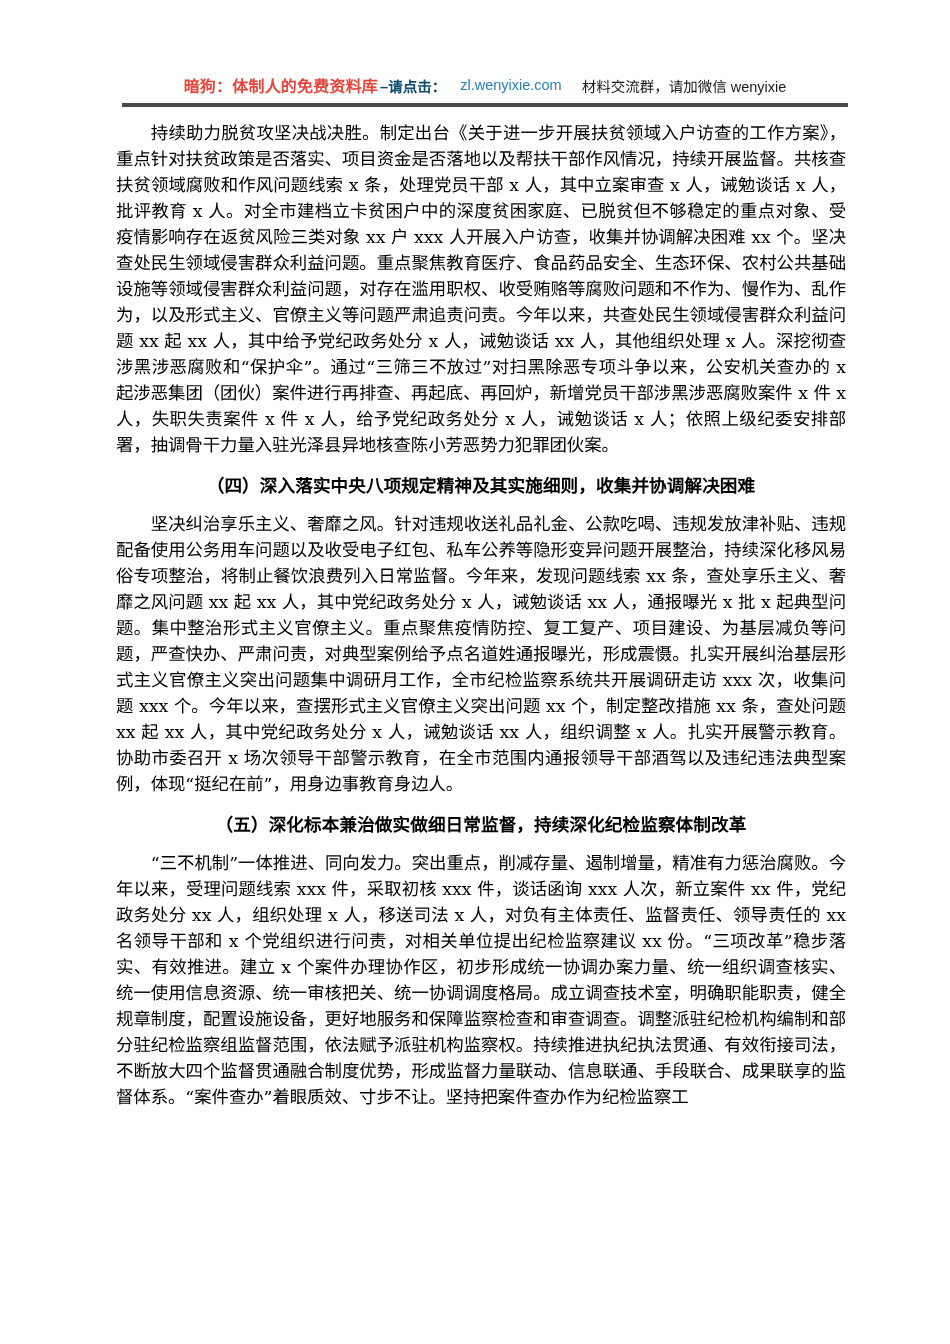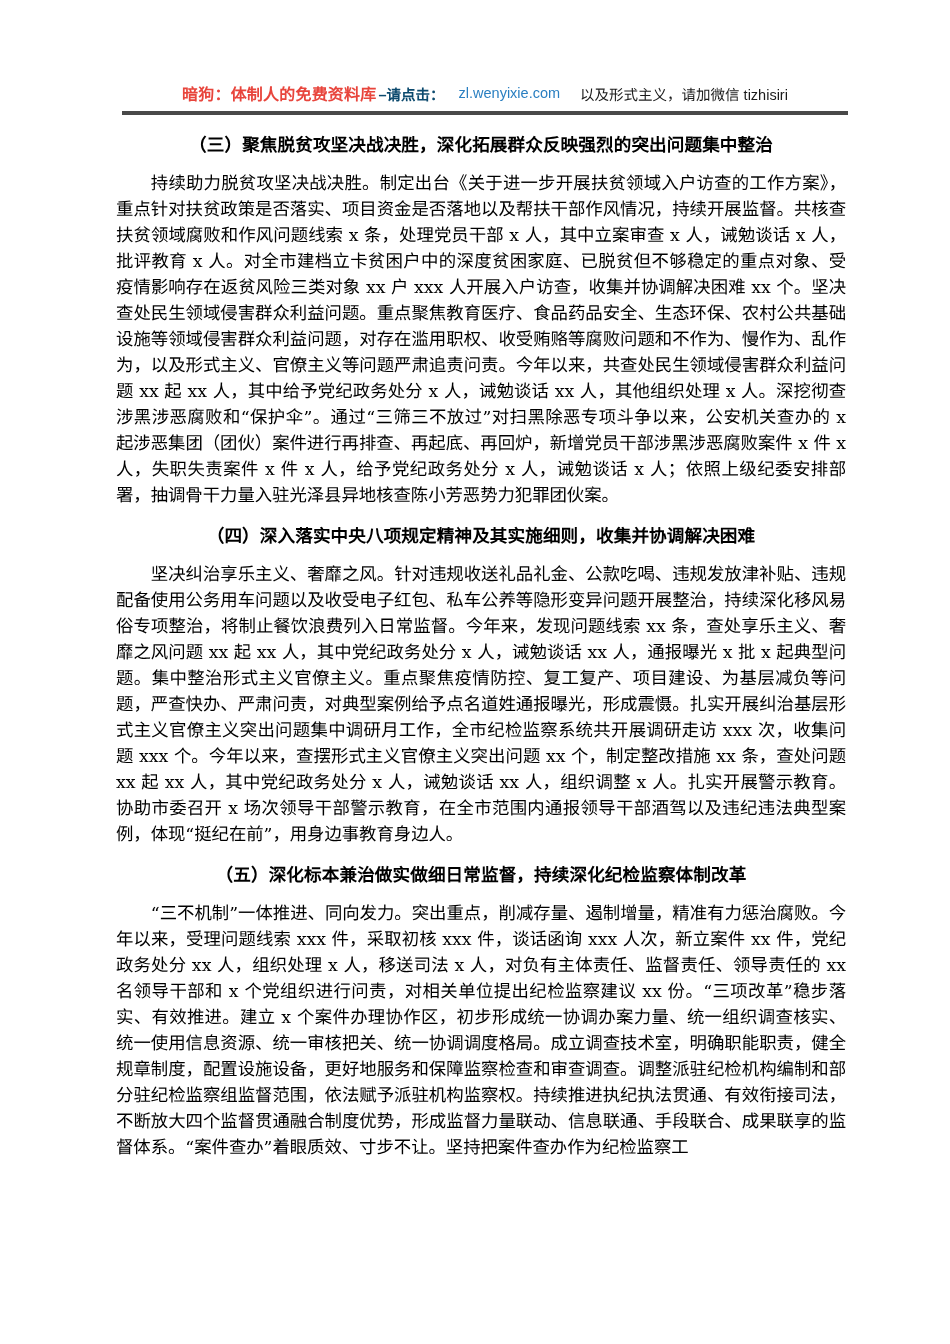--- a/index.html
+++ b/index.html
@@ -12,21 +12,21 @@
     width: 950px;
     height: 1344px;
     position: relative;
     font-family: "DejaVu Serif", "Liberation Serif", serif;
     overflow: hidden;
   }
 
   .page {
     position: absolute;
     left: 0;
-    top: 16px;
+    top: 8px;
     width: 950px;
     height: 1012px;
     background: #fff;
   }
 
   
   .banner {
     position: absolute;
     left: 122px;
     top: 62px;
@@ -115,29 +115,26 @@
 </style>
 </head>
 <body>
 
 <div class="page">
 
   <div class="banner">
     <span class="banner-title">暗狗：体制人的免费资料库</span>
     <span class="banner-click">–请点击：</span>
     <a class="banner-link" href="#">zl.wenyixie.com</a>
-    <span class="banner-note">以及形式主义，请加微信 tizhisiri</span>
+    <span class="banner-note">材料交流群，请加微信 wenyixie</span>
   </div>
   <div class="banner-rule"></div>
 
   <div class="content">
 
-    <div class="heading-block" style="padding-top:0;">
-      <h2 class="section-heading">（三）聚焦脱贫攻坚决战决胜，深化拓展群众反映强烈的突出问题集中整治</h2>
-    </div>
     <p class="body-para">持续助力脱贫攻坚决战决胜。制定出台《关于进一步开展扶贫领域入户访查的工作方案》，重点针对扶贫政策是否落实、项目资金是否落地以及帮扶干部作风情况，持续开展监督。共核查扶贫领域腐败和作风问题线索 x 条，处理党员干部 x 人，其中立案审查 x 人，诫勉谈话 x 人，批评教育 x 人。对全市建档立卡贫困户中的深度贫困家庭、已脱贫但不够稳定的重点对象、受疫情影响存在返贫风险三类对象 xx 户 xxx 人开展入户访查，收集并协调解决困难 xx 个。坚决查处民生领域侵害群众利益问题。重点聚焦教育医疗、食品药品安全、生态环保、农村公共基础设施等领域侵害群众利益问题，对存在滥用职权、收受贿赂等腐败问题和不作为、慢作为、乱作为，以及形式主义、官僚主义等问题严肃追责问责。今年以来，共查处民生领域侵害群众利益问题 xx 起 xx 人，其中给予党纪政务处分 x 人，诫勉谈话 xx 人，其他组织处理 x 人。深挖彻查涉黑涉恶腐败和“保护伞”。通过“三筛三不放过”对扫黑除恶专项斗争以来，公安机关查办的 x 起涉恶集团（团伙）案件进行再排查、再起底、再回炉，新增党员干部涉黑涉恶腐败案件 x 件 x 人，失职失责案件 x 件 x 人，给予党纪政务处分 x 人，诫勉谈话 x 人；依照上级纪委安排部署，抽调骨干力量入驻光泽县异地核查陈小芳恶势力犯罪团伙案。</p>
 
     <div class="heading-block">
       <h2 class="section-heading">（四）深入落实中央八项规定精神及其实施细则，收集并协调解决困难</h2>
     </div>
     <p class="body-para">坚决纠治享乐主义、奢靡之风。针对违规收送礼品礼金、公款吃喝、违规发放津补贴、违规配备使用公务用车问题以及收受电子红包、私车公养等隐形变异问题开展整治，持续深化移风易俗专项整治，将制止餐饮浪费列入日常监督。今年来，发现问题线索 xx 条，查处享乐主义、奢靡之风问题 xx 起 xx 人，其中党纪政务处分 x 人，诫勉谈话 xx 人，通报曝光 x 批 x 起典型问题。集中整治形式主义官僚主义。重点聚焦疫情防控、复工复产、项目建设、为基层减负等问题，严查快办、严肃问责，对典型案例给予点名道姓通报曝光，形成震慑。扎实开展纠治基层形式主义官僚主义突出问题集中调研月工作，全市纪检监察系统共开展调研走访 xxx 次，收集问题 xxx 个。今年以来，查摆形式主义官僚主义突出问题 xx 个，制定整改措施 xx 条，查处问题 xx 起 xx 人，其中党纪政务处分 x 人，诫勉谈话 xx 人，组织调整 x 人。扎实开展警示教育。协助市委召开 x 场次领导干部警示教育，在全市范围内通报领导干部酒驾以及违纪违法典型案例，体现“挺纪在前”，用身边事教育身边人。</p>
 
     <div class="heading-block">
       <h2 class="section-heading">（五）深化标本兼治做实做细日常监督，持续深化纪检监察体制改革</h2>
     </div>

